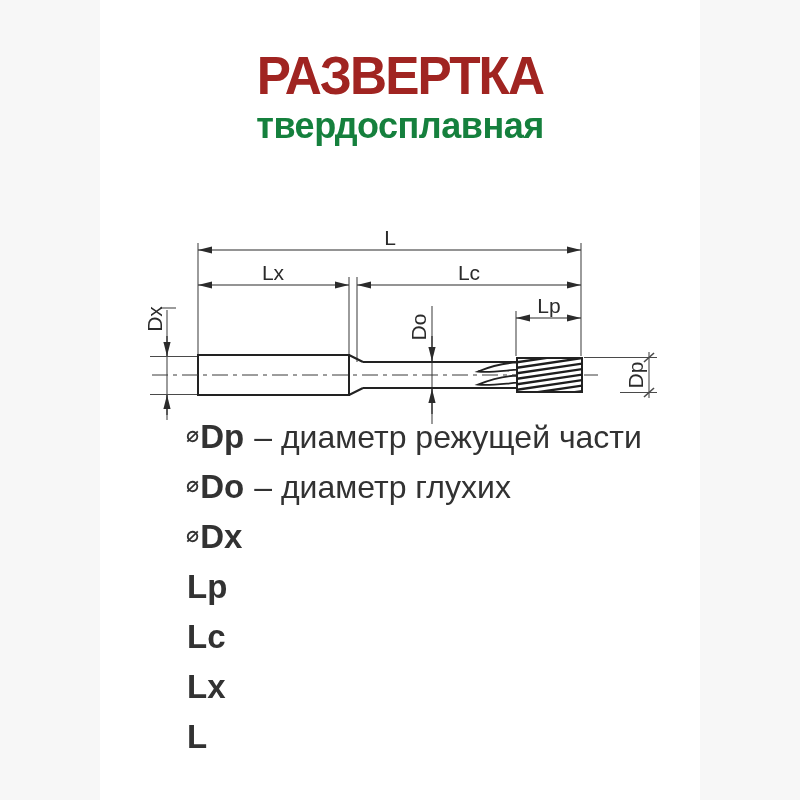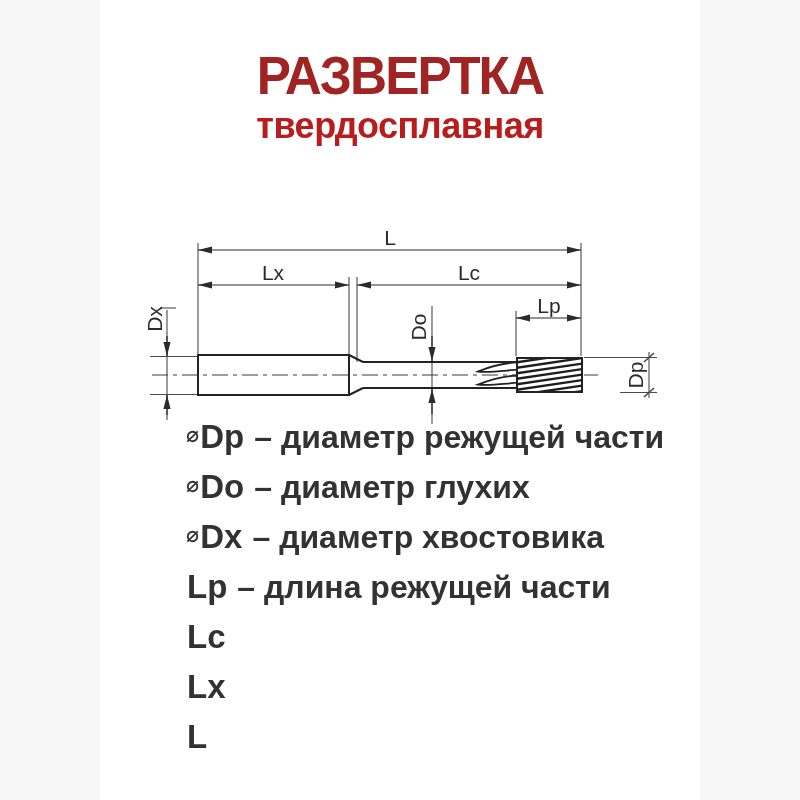--- a/index.html
+++ b/index.html
@@ -19,40 +19,40 @@
     text-align: center;
     font-size: 54px; font-weight: bold; letter-spacing: -2px;
     color: #a02421;
     transform: scaleX(0.95); transform-origin: center;
     white-space: nowrap;
   }
   .subtitle {
     position: absolute; top: 106px; left: 0; width: 800px;
     text-align: center;
     font-size: 36px; font-weight: bold; letter-spacing: -0.5px;
-    color: #b91c1c; line-height: 40px;
+    color: #15803d; line-height: 40px;
     white-space: nowrap;
   }
   svg.diagram { position: absolute; top: 230px; left: 0; }
   svg text {
     font-family: "Liberation Sans", sans-serif;
     font-size: 21px; fill: #2b2b2b;
   }
   .legend { position: absolute; top: 412px; left: 186px; }
   .legend-row {
     height: 50px; display: flex; align-items: center;
     color: #323232; white-space: nowrap;
   }
   .sym {
     font-family: "DejaVu Sans", sans-serif;
     font-size: 22px; font-weight: bold;
     position: relative; top: -3px; margin-right: 1px;
   }
   .lbl { font-size: 33px; font-weight: bold; }
-  .desc { font-size: 32px; font-weight: bold; margin-left: 10px; }
+  .desc { font-size: 32px; font-weight: normal; margin-left: 10px; }
 </style>
 </head>
 <body>
 
 <div class="canvas">
   <div class="content-bg"></div>
 
   <div class="title">РАЗВЕРТКА</div>
 
   <div class="subtitle">
@@ -139,26 +139,24 @@
       <span class="desc">– диаметр режущей части</span>
     </div>
     <div class="legend-row">
       <span class="sym">⌀</span>
       <span class="lbl">Do</span>
       <span class="desc">– диаметр глухих</span>
     </div>
     <div class="legend-row">
       <span class="sym">⌀</span>
       <span class="lbl">Dx</span>
-      <span class="desc">– диаметр хвостовика</span>
     </div>
     <div class="legend-row">
       <span class="sym"></span>
       <span class="lbl">Lp</span>
-      <span class="desc">– длина режущей части</span>
     </div>
     <div class="legend-row">
       <span class="sym"></span>
       <span class="lbl">Lc</span>
     </div>
     <div class="legend-row">
       <span class="sym"></span>
       <span class="lbl">Lx</span>
     </div>
     <div class="legend-row">

